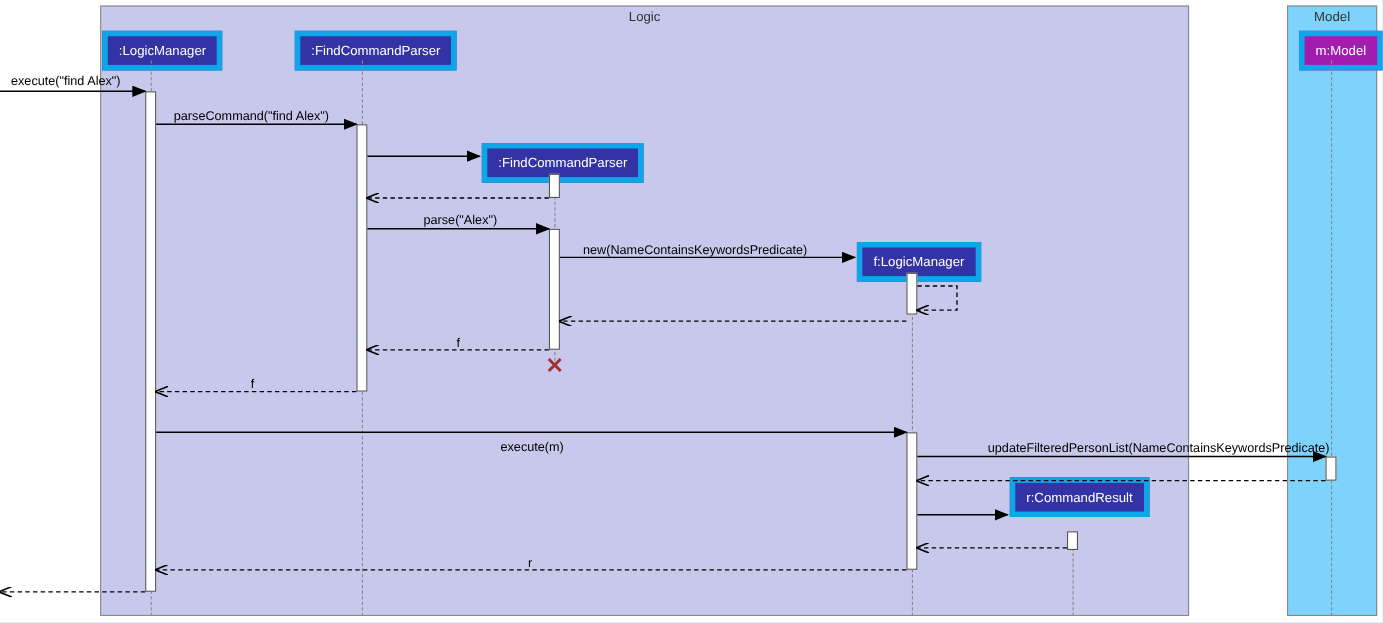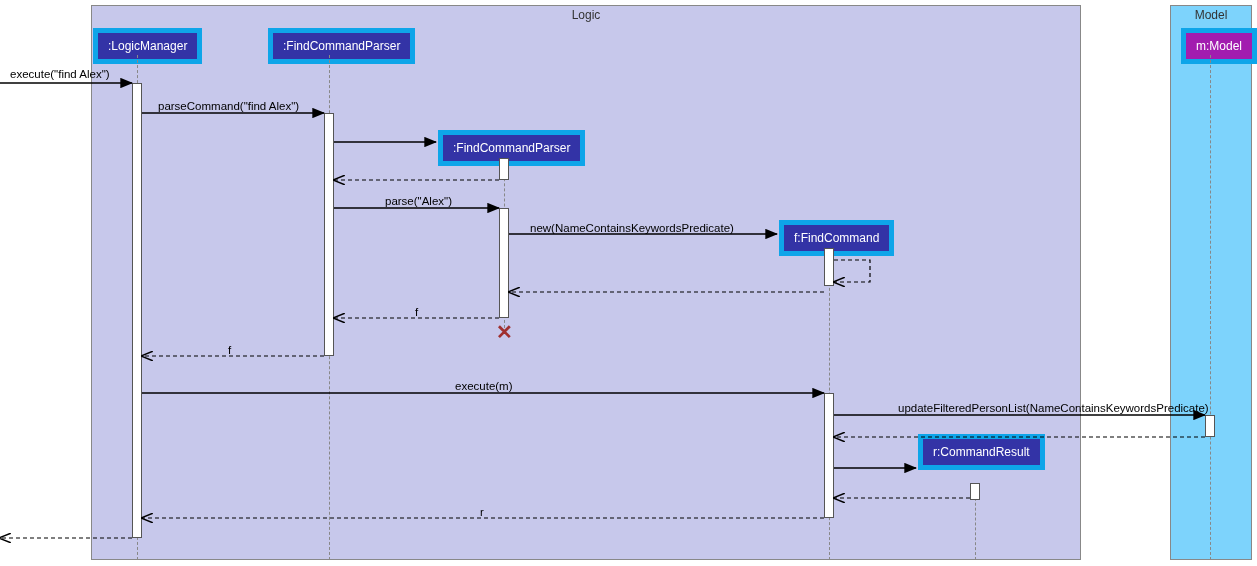--- a/index.html
+++ b/index.html
@@ -85,21 +85,21 @@
 <div class="abs participant" style="left:93px; top:28px;">
   <span>:LogicManager</span>
 </div>
 <div class="abs participant" style="left:268px; top:28px;">
   <span>:FindCommandParser</span>
 </div>
 <div class="abs participant" style="left:438px; top:130px;">
   <span>:FindCommandParser</span>
 </div>
 <div class="abs participant" style="left:779px; top:220px;">
-  <span>f:FindCommand</span>
+  <span>f:LogicManager</span>
 </div>
 <div class="abs participant" style="left:918px; top:434px;">
   <span>r:CommandResult</span>
 </div>
 <div class="abs participant participant-model" style="left:1181px; top:28px;">
   <span>m:Model</span>
 </div>
 
 <div class="lifeline" style="left:137px; top:55px; height:505px;"></div>
 <div class="lifeline" style="left:329px; top:55px; height:505px;"></div>
@@ -118,21 +118,21 @@
 <div class="activation" style="left:1205px; top:415px; height:22px;"></div>
 
 <div class="destroy" style="left:496px; top:320px;">✕</div>
 
 <div class="msg-label" style="left:10px; top:68px;">execute("find Alex")</div>
 <div class="msg-label" style="left:158px; top:100px;">parseCommand("find Alex")</div>
 <div class="msg-label" style="left:385px; top:195px;">parse("Alex")</div>
 <div class="msg-label" style="left:530px; top:222px;">new(NameContainsKeywordsPredicate)</div>
 <div class="msg-label" style="left:415px; top:306px;">f</div>
 <div class="msg-label" style="left:228px; top:344px;">f</div>
-<div class="msg-label" style="left:455px; top:380px;text-align:center;">execute(m)</div>
+<div class="msg-label" style="left:455px; top:401px;text-align:center;">execute(m)</div>
 <div class="msg-label" style="left:850px; top:402px;padding-left:48px;">updateFilteredPersonList(NameContainsKeywordsPredicate)</div>
 <div class="msg-label" style="left:480px; top:506px;">r</div>
 
 <svg class="arrows">
   <defs>
     <marker id="solidArrow" markerWidth="10" markerHeight="8" refX="9" refY="4" orient="auto">
       <path d="M0,0 L10,4 L0,8 Z" fill="#000"></path>
     </marker>
     <marker id="openArrow" markerWidth="10" markerHeight="8" refX="9" refY="4" orient="auto">
       <path d="M0,0 L10,4 L0,8" fill="none" stroke="#000" stroke-width="1.2"></path>

